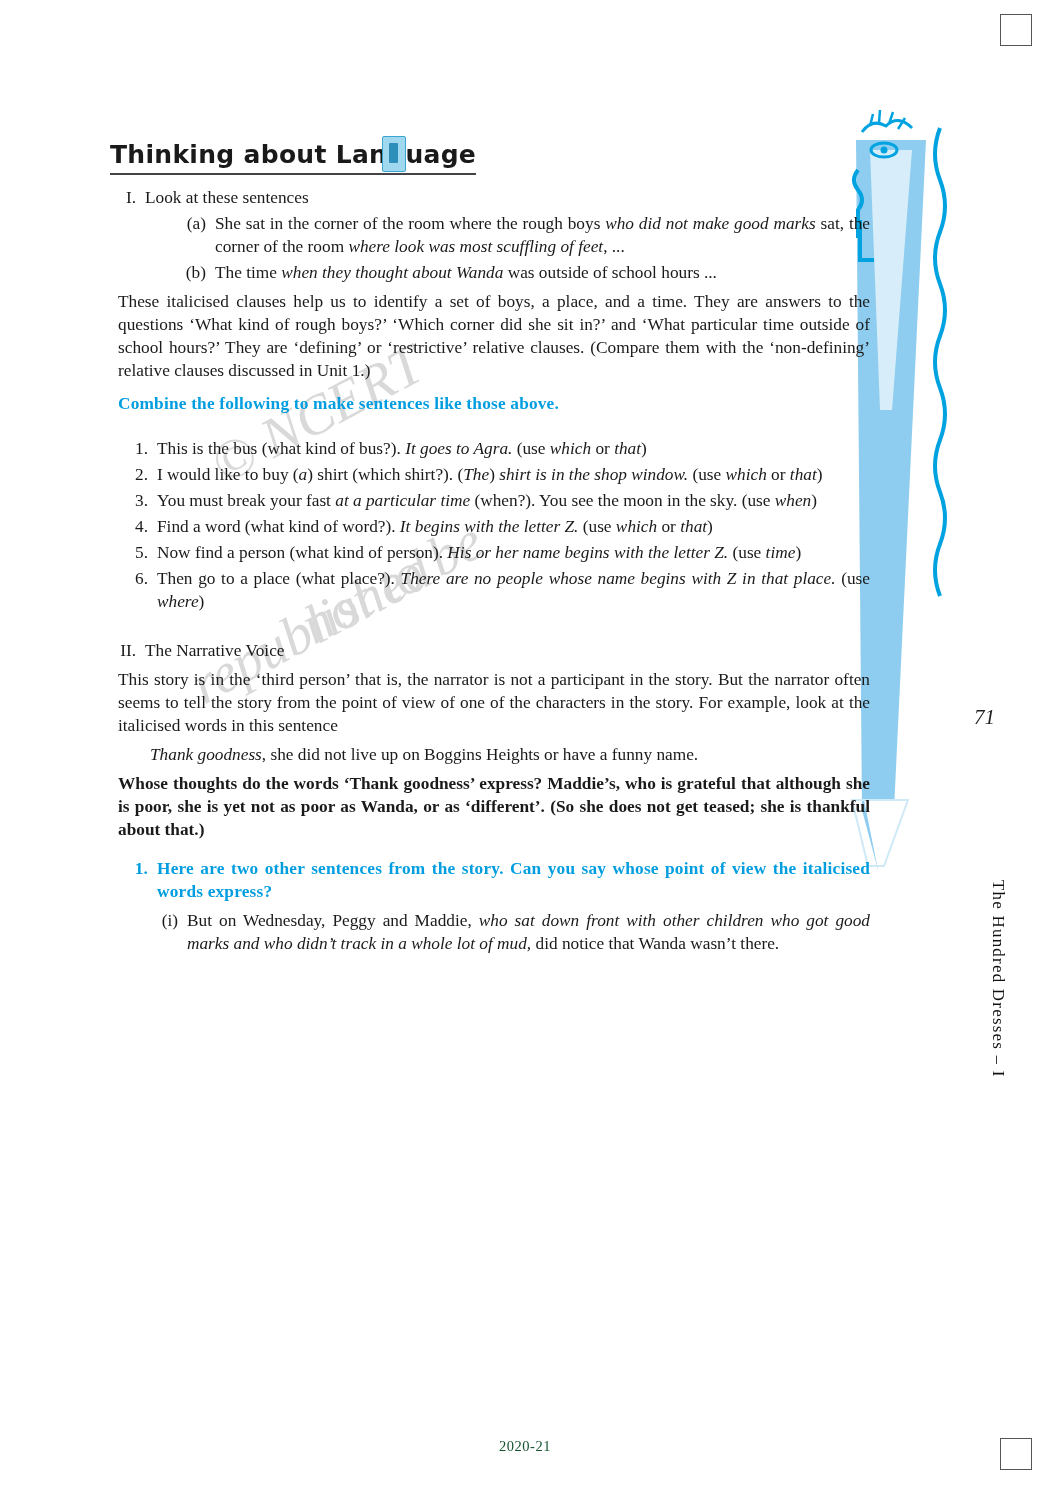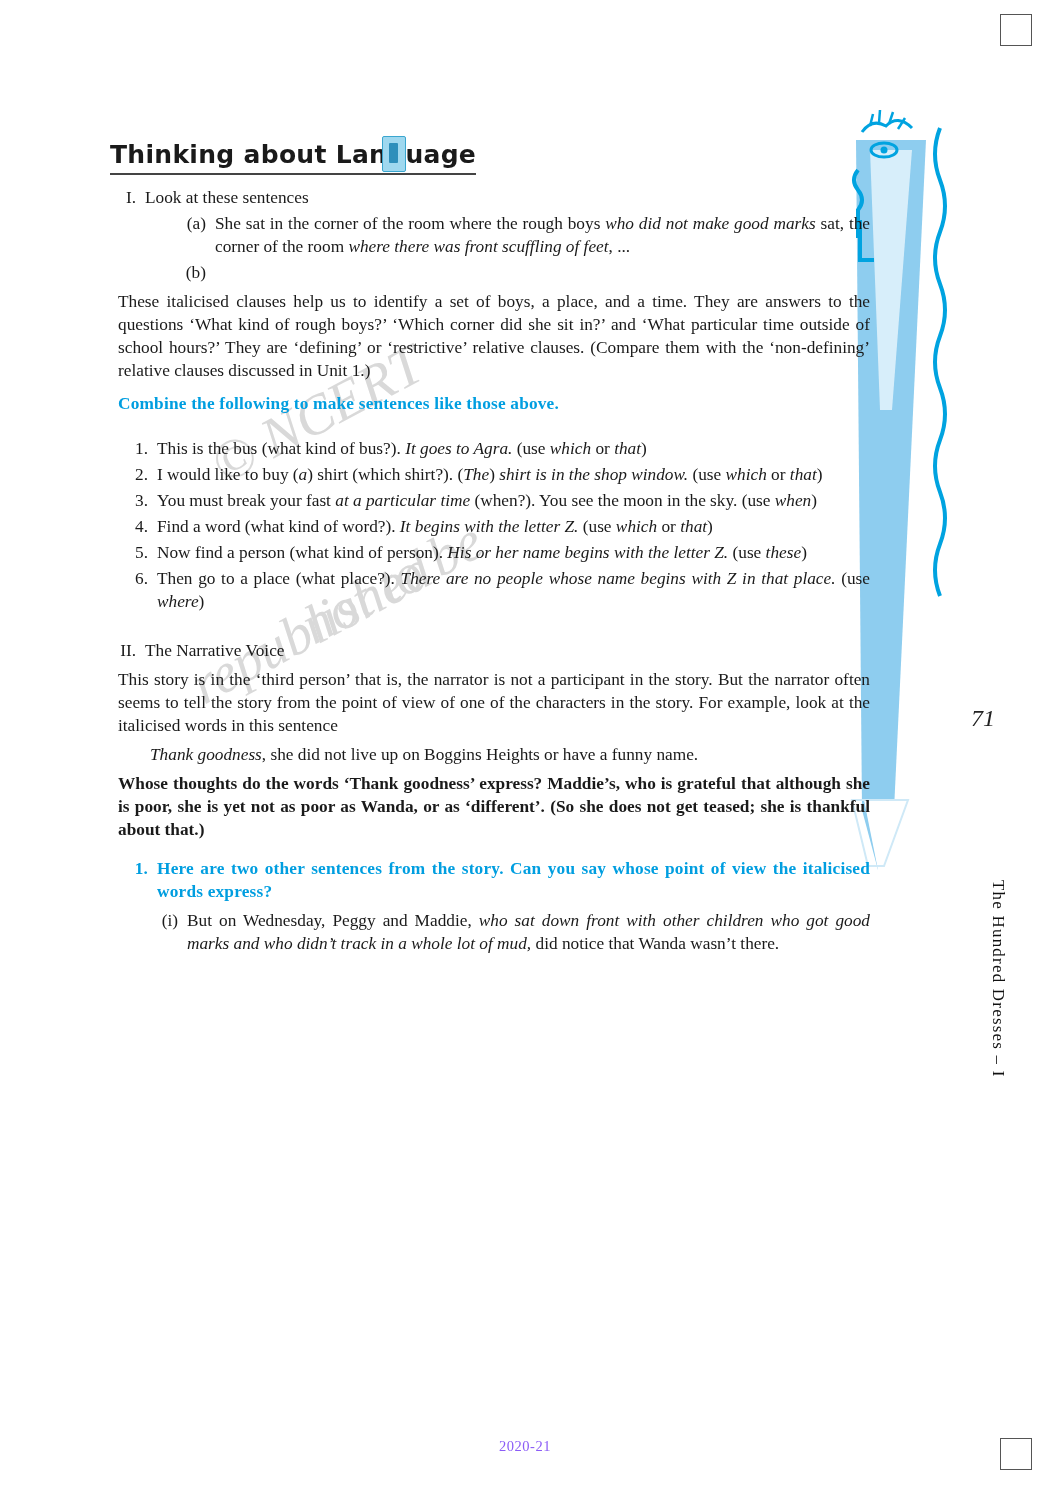--- a/index.html
+++ b/index.html
@@ -147,21 +147,21 @@
     letter-spacing: 0.2px;
   }
   .bold { font-weight: normal; }
   i, .ital { font-style: italic; }
 
   .page-number {
     position: absolute;
     right: 55px;
     top: 705px;
     font-style: italic;
-    font-size: 24px;
+    font-size: 21px;
     color: #222;
     text-align: right;
   }
   .side-title {
     position: absolute;
     right: 42px;
     top: 880px;
     font-size: 17px;
     letter-spacing: 1.2px;
     writing-mode: vertical-rl;
@@ -169,21 +169,21 @@
     color: #111;
   }
   .footer {
     position: absolute;
     left: 0;
     right: 0;
     top: 1438px;
     text-align: center;
     font-size: 14.5px;
     letter-spacing: 0.5px;
-    color: #8b5cf6;
+    color: #14532d;
   }
 </style>
 </head>
 <body>
 
 <div class="page">
 
   <div class="crop-mark crop-tr"></div>
   <div class="crop-mark crop-br"></div>
 
@@ -216,24 +216,25 @@
       <span class="heading-deco"></span>
     </div>
 
     <div class="list-row roman">
       <div class="marker">I.</div>
       <div class="body-cell">Look at these sentences</div>
     </div>
 
     <div class="list-row sub">
       <div class="marker">(a)</div>
-      <div class="body-cell">She sat in the corner of the room where the rough boys <i>who did not make good marks</i> sat, the corner of the room <i>where there was front scuffling of feet</i>, ...</div>
+      <div class="body-cell">She sat in the corner of the room where the rough boys <i>who did not make good marks</i> sat, the corner of the room <i>where look was most scuffling of feet</i>, ...</div>
     </div>
     <div class="list-row sub">
       <div class="marker">(b)</div>
+      <div class="body-cell">The time <i>when they thought about Wanda</i> was outside of school hours ...</div>
     </div>
 
     <p class="para-indent" style="margin-top:6px;">These italicised clauses help us to identify a set of boys, a place, and a time. They are answers to the questions ‘What kind of rough boys?’ ‘Which corner did she sit in?’ and ‘What particular time outside of school hours?’ They are ‘defining’ or ‘restrictive’ relative clauses. (Compare them with the ‘non-defining’ relative clauses discussed in Unit 1.)</p>
 
     <p class="para-indent blue" style="margin-top:10px;margin-bottom:22px;">Combine the following to make sentences like those above.</p>
 
     <div class="list-row numlist">
       <div class="marker">1.</div>
       <div class="body-cell">This is the bus (what kind of bus?). <i>It goes to Agra.</i> (use <i>which</i> or <i>that</i>)</div>
     </div>
@@ -244,21 +245,21 @@
     <div class="list-row numlist">
       <div class="marker">3.</div>
       <div class="body-cell">You must break your fast <i>at a particular time</i> (when?). You see the moon in the sky. (use <i>when</i>)</div>
     </div>
     <div class="list-row numlist">
       <div class="marker">4.</div>
       <div class="body-cell">Find a word (what kind of word?). <i>It begins with the letter Z.</i> (use <i>which</i> or <i>that</i>)</div>
     </div>
     <div class="list-row numlist">
       <div class="marker">5.</div>
-      <div class="body-cell">Now find a person (what kind of person). <i>His or her name begins with the letter Z.</i> (use <i>these</i>)</div>
+      <div class="body-cell">Now find a person (what kind of person). <i>His or her name begins with the letter Z.</i> (use <i>time</i>)</div>
     </div>
     <div class="list-row numlist">
       <div class="marker">6.</div>
       <div class="body-cell">Then go to a place (what place?). <i>There are no people whose name begins with Z in that place.</i> (use <i>where</i>)</div>
     </div>
 
     <div class="list-row roman" style="margin-top:26px;">
       <div class="marker">II.</div>
       <div class="body-cell bold">The Narrative Voice</div>
     </div>

